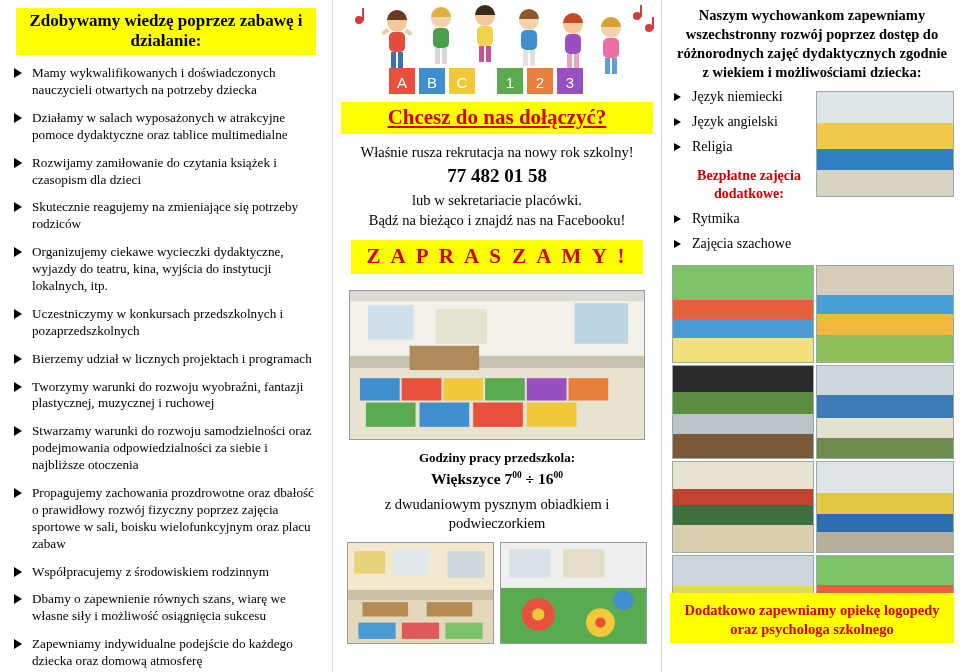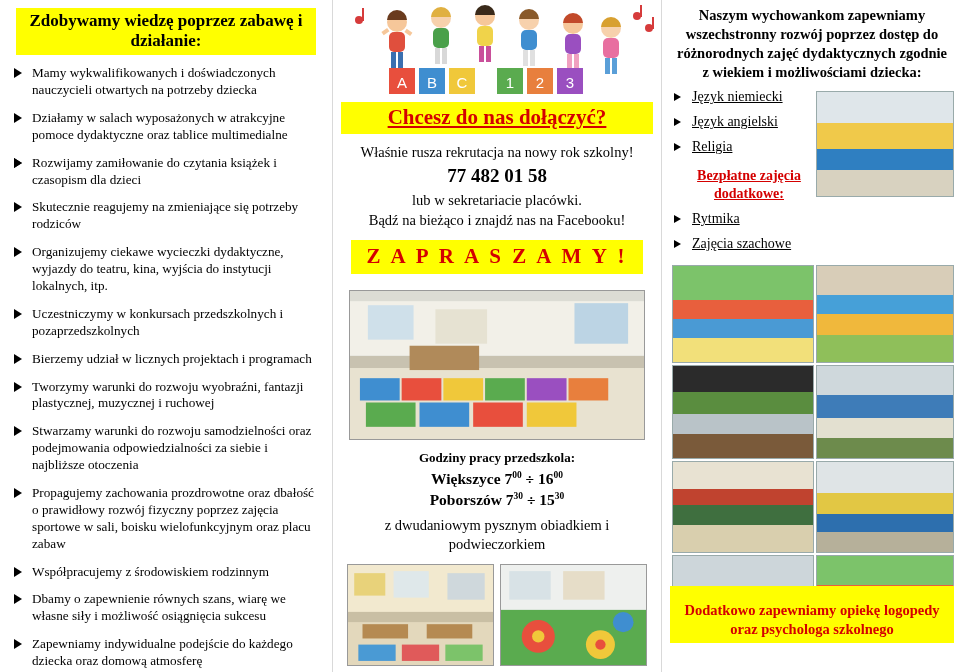--- a/index.html
+++ b/index.html
@@ -67,28 +67,28 @@
   .mid-two{display:flex;gap:6px;margin:10px 14px 0 14px;}
   .mid-two .photo{flex:1;height:100px;border:1px solid #999;}
 
   
   .right-head{
     text-align:center;font-weight:bold;font-size:14.5px;line-height:1.3;
     padding:6px 10px 0 10px;
   }
   .right-body{position:relative;margin-top:8px;height:560px;}
   .lang-list{position:absolute;left:10px;top:0;width:150px;}
-  .lang-list li{position:relative;padding-left:18px;margin-bottom:9px;font-size:14px;text-decoration:underline;}
+  .lang-list li{position:relative;padding-left:18px;margin-bottom:9px;font-size:14px;}
   .lang-list li .tri{position:absolute;left:0;top:4px;width:0;height:0;border-left:7px solid #000;border-top:4.5px solid transparent;border-bottom:4.5px solid transparent;}
   .free-title{color:#d40000;font-weight:bold;font-size:14px;text-align:center;line-height:1.25;margin:12px 0 10px 0;}
   ul.plain{list-style:none;margin:0;padding:0;}
   .bottom-banner{
     position:absolute;left:6px;right:6px;bottom:6px;
     background:#ffff00;color:#d40000;font-weight:bold;font-size:14.5px;
-    text-align:center;line-height:1.3;padding:15px 4px 5px;
+    text-align:center;line-height:1.3;padding:8px 4px 5px;
   }
 
   .ph{position:absolute;overflow:hidden;border:1px solid #9aa;}
   
   .room1{background:linear-gradient(#eef2f4 0 38%,#d7dde0 38% 58%,#7fb7d8 58% 70%,#e3c96a 70% 100%);}
   .room2{background:linear-gradient(#f0ece2 0 42%,#cfc6b4 42% 60%,#6fae6f 60% 78%,#d9a24b 78% 100%);}
   .room3{background:linear-gradient(#eceff0 0 40%,#c9cfd2 40% 62%,#e05a5a 62% 76%,#4a8fd0 76% 100%);}
   .rp1{background:linear-gradient(#dfe6ea 0 30%,#f0c94a 30% 55%,#2f7fc1 55% 75%,#d8d2c0 75% 100%);}
   .rp2{background:linear-gradient(#7cc36a 0 35%,#e85f3d 35% 55%,#4a9ad4 55% 75%,#f2e07a 75% 100%);}
   .rp3{background:linear-gradient(#d8cdb8 0 30%,#46a0d8 30% 50%,#f0b83c 50% 72%,#8fbf5a 72% 100%);}
@@ -235,26 +235,20 @@
       </svg>
     </div>
 
     <div class="hours">
       <div class="h-title">Godziny pracy przedszkola:</div>
       <div class="h-line">
         <span>Większyce</span>
         <span>7</span><sup>00</sup>
         <span>÷</span>
         <span>16</span><sup>00</sup>
-      </div>
-      <div class="h-line">
-        <span>Poborszów</span>
-        <span>7</span><sup>30</sup>
-        <span>÷</span>
-        <span>15</span><sup>30</sup>
       </div>
       <div class="h-note">z dwudaniowym pysznym obiadkiem i podwieczorkiem</div>
     </div>
 
     <div class="mid-two">
       <div class="photo room2">
         <svg width="100%" height="100%" viewBox="0 0 140 98" preserveAspectRatio="none">
           <rect x="0" y="0" width="140" height="46" fill="#f2e9cf"></rect>
           <rect x="6" y="8" width="30" height="22" fill="#e8d27a"></rect>
           <rect x="44" y="6" width="34" height="26" fill="#dfe8ea"></rect>

